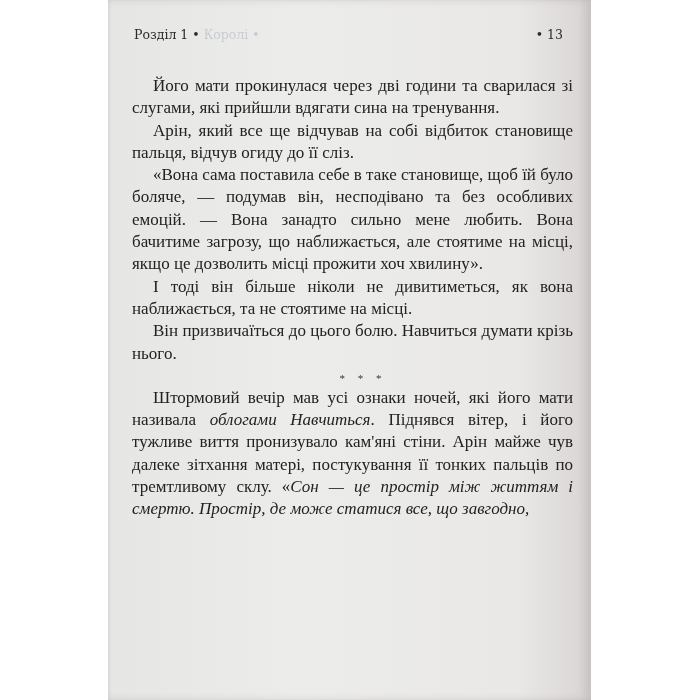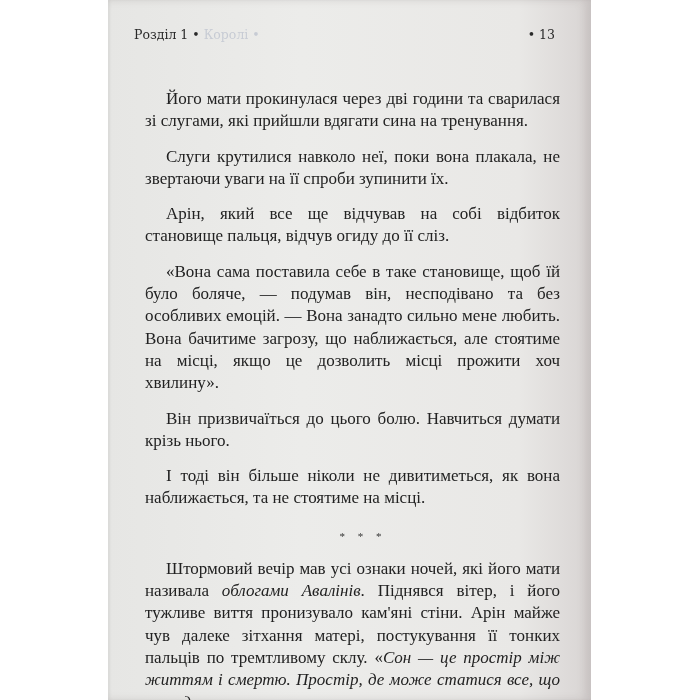--- a/index.html
+++ b/index.html
@@ -16,21 +16,21 @@
       top: 0;
       width: 483px;
       height: 700px;
       background: linear-gradient(to right, #e6e6e4 0%, #ececea 40%, #e9e8e6 85%, #d8d4d3 100%);
       box-shadow: inset -6px 0 8px rgba(120,110,110,0.18), inset 2px 0 3px rgba(0,0,0,0.05);
     }
     .running-head {
       position: absolute;
       top: 27px;
       left: 26px;
-      right: 36px;
+      right: 28px;
       height: 18px;
       font-family: "DejaVu Serif", "Liberation Serif", serif;
       font-size: 12.5px;
       color: #2a2a2a;
     }
     .running-head .left { position: absolute; left: 0; top: 0; }
     .running-head .right { position: absolute; right: 0; top: 0; }
     .running-head .ghost { color: #b9bfcc; opacity: 0.7; margin-left: 4px; }
 
     .text {
@@ -39,21 +39,21 @@
       top: 75px;
       width: 441px;
       font-family: "Liberation Serif", "DejaVu Serif", serif;
       font-size: 17px;
       line-height: 22.3px;
       color: #222222;
       text-align: justify;
       hyphens: manual;
     }
     .text p {
-      margin: 13px;
+      margin: 0;
       text-indent: 21px;
     }
     .text p.noindent { text-indent: 0; }
     .text em { font-style: italic; }
     .sep {
       text-align: center;
       font-size: 11px;
       letter-spacing: 5px;
       height: 22px;
       line-height: 26px;
@@ -67,22 +67,21 @@
 <div class="page">
   <div class="running-head">
     <span class="left">
       <span>Розділ 1 •</span><span class="ghost">Королі •</span>
     </span>
     <span class="right">• 13</span>
   </div>
 
   <div class="text">
     <p>Його мати прокинулася через дві години та сварилася зі слугами, які прийшли вдягати сина на тренування.</p>
-    <p>Слуги крутилися навколо неї, поки вона плакала, не звертаючи уваги на її спроби зупинити їх.</p>
     <p>Арін, який все ще відчував на собі відбиток становище пальця, відчув огиду до її сліз.</p>
     <p>«Вона сама поставила себе в таке становище, щоб їй було боляче, — подумав він, несподівано та без особливих емоцій. — Вона занадто сильно мене любить. Вона бачитиме загрозу, що наближається, але стоятиме на місці, якщо це дозволить місці прожити хоч хвилину».</p>
+    <p>І тоді він більше ніколи не дивитиметься, як вона наближається, та не стоятиме на місці.</p>
     <p>Він призвичаїться до цього болю. Навчиться думати крізь нього.</p>
-    <p>І тоді він більше ніколи не дивитиметься, як вона наближається, та не стоятиме на місці.</p>
     <p class="sep">* * *</p>
-    <p><span>Штормовий вечір мав усі ознаки ночей, які його мати називала </span><em>облогами Авалінів</em><span>. Піднявся вітер, і його тужливе виття пронизувало кам'яні стіни. Арін майже чув далеке зітхання матері, постукування її тонких пальців по тремтливому склу. «</span><em>Сон — це простір між життям і смертю. Простір, де може статися все, що завгодно,</em></p>
+    <p><span>Штормовий вечір мав усі ознаки ночей, які його мати називала </span><em>облогами Навчиться</em><span>. Піднявся вітер, і його тужливе виття пронизувало кам'яні стіни. Арін майже чув далеке зітхання матері, постукування її тонких пальців по тремтливому склу. «</span><em>Сон — це простір між життям і смертю. Простір, де може статися все, що завгодно,</em></p>
 
   </div>
 </div>
 
 </body></html>

